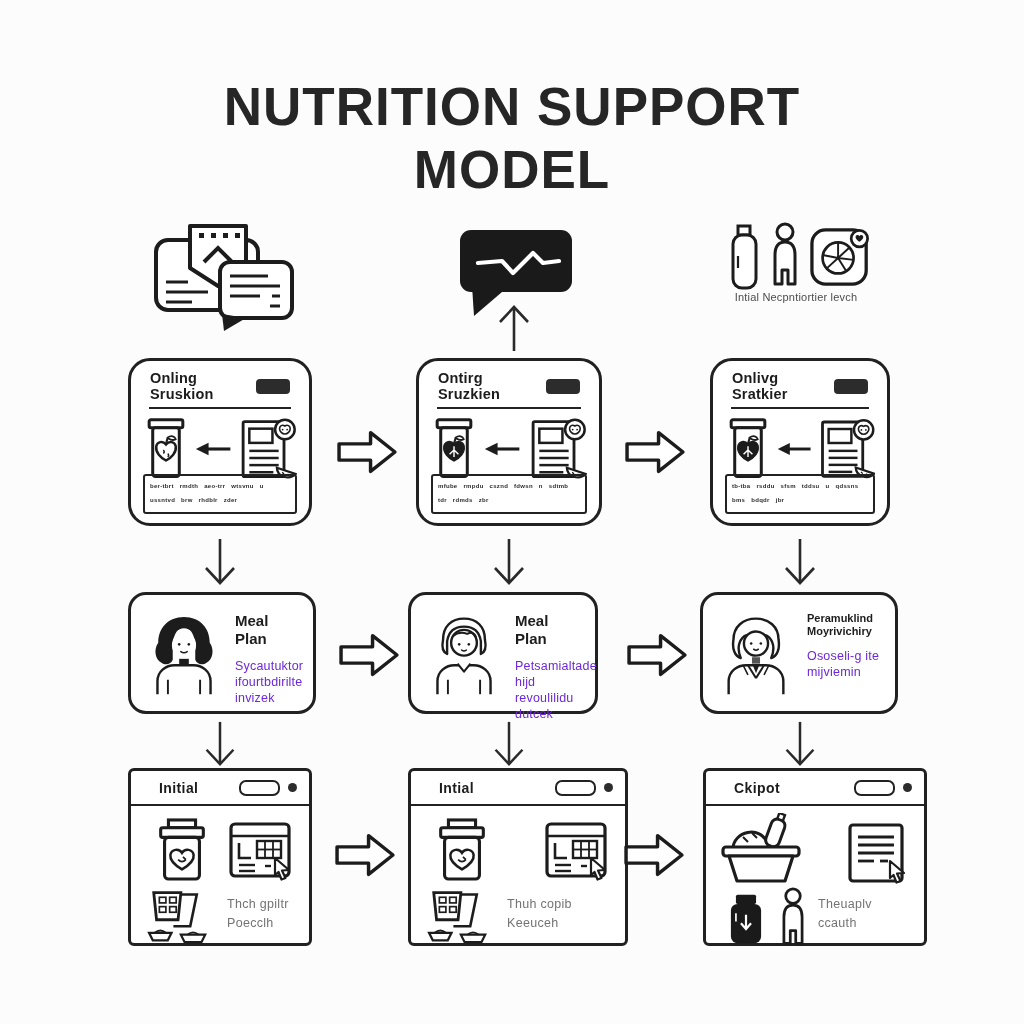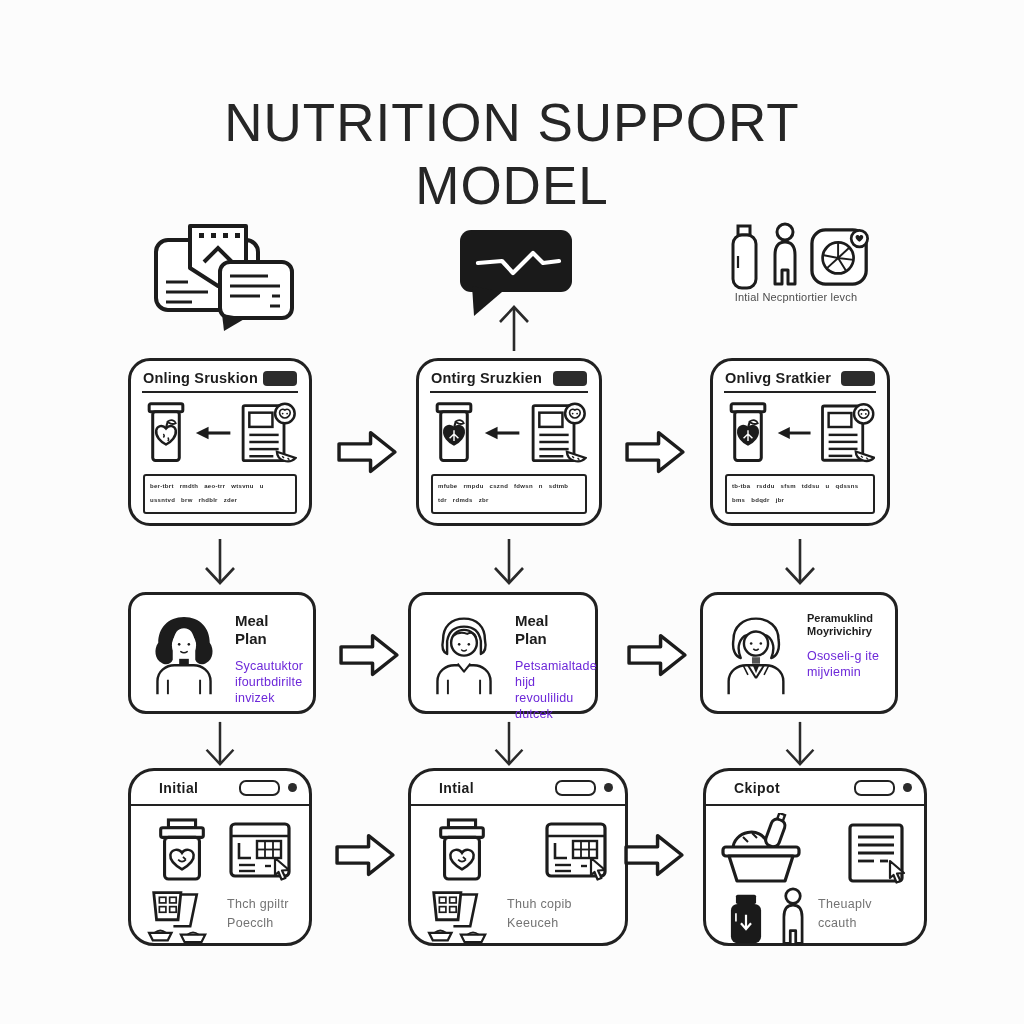--- a/index.html
+++ b/index.html
@@ -1,31 +1,31 @@
 <!DOCTYPE html>
 <html><head>
 <meta charset="utf-8">
 <style>
   html,body{margin:0;padding:0;background:#fff;}
   .canvas{position:relative;width:1024px;height:1024px;background:#fcfcfc;
           font-family:"Liberation Sans",sans-serif;color:#1c1c1c;overflow:hidden;}
   .abs{position:absolute;}
   .pre{white-space:pre-line;}
-  .title{top:92px;left:170px;width:684px;text-align:center;font-size:53px;line-height:1.18;
-         font-weight:400;letter-spacing:1px;color:#262626;white-space:pre-line;}
+  .title{top:76px;left:170px;width:684px;text-align:center;font-size:53px;line-height:1.18;
+         font-weight:700;letter-spacing:1px;color:#262626;white-space:pre-line;}
   .legend-caption{top:291px;left:700px;width:192px;text-align:center;font-size:11px;
                   color:#4d4d4d;letter-spacing:.2px;}
   
   .card{position:absolute;background:#fff;border:3px solid #212121;box-sizing:border-box;}
   .card-r1{top:358px;height:168px;border-radius:22px;}
   .card-r2{top:592px;height:122px;border-radius:18px;}
-  .card-r3{top:768px;height:178px;border-radius:26px;}
+  .card-r3{top:768px;height:178px;border-radius:6px;}
   
   .r1-head{display:flex;align-items:center;justify-content:space-between;
-           margin:0 11px;padding:9px 1px 5px;border-bottom:2.5px solid #222;}
+           margin:0 18px;padding:9px 1px 5px;border-bottom:2.5px solid #222;}
   .r1-title{font-size:14.5px;font-weight:700;letter-spacing:.2px;}
   .badge{width:34px;height:15px;background:#2c2c2c;border-radius:4px;flex:none;}
   .r1-content{display:flex;align-items:flex-start;justify-content:space-between;
               padding:9px 12px 0;}
   .fineprint{position:absolute;left:12px;right:12px;bottom:9px;height:40px;
              border:2px solid #222;border-radius:3px;box-sizing:border-box;
              padding:4px 5px;font-size:6px;line-height:2.3;letter-spacing:.3px;
              word-spacing:4px;font-weight:600;color:#2b2b2b;white-space:pre-line;
              overflow:hidden;}
   

